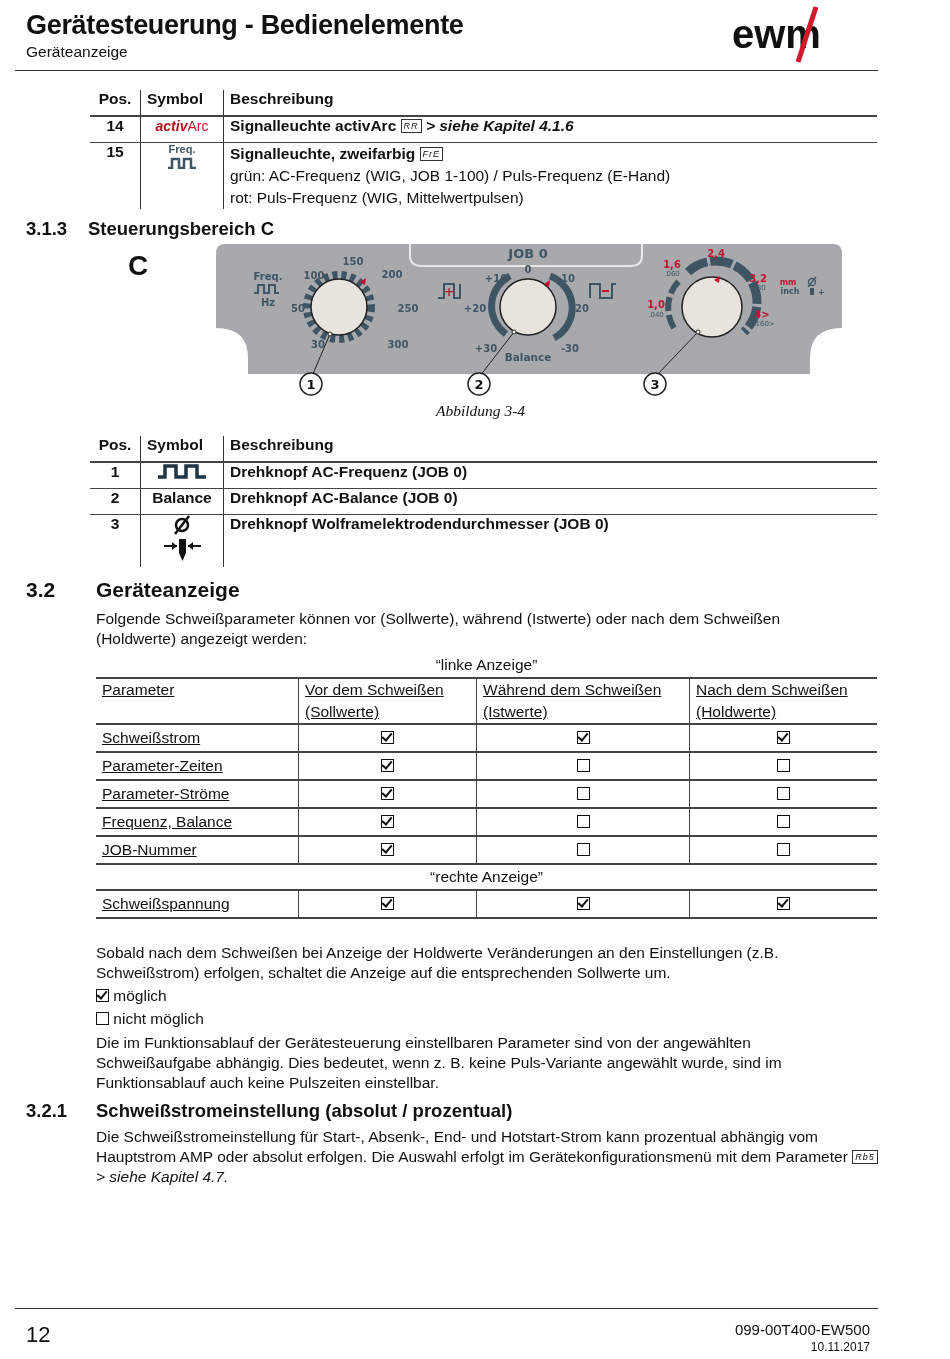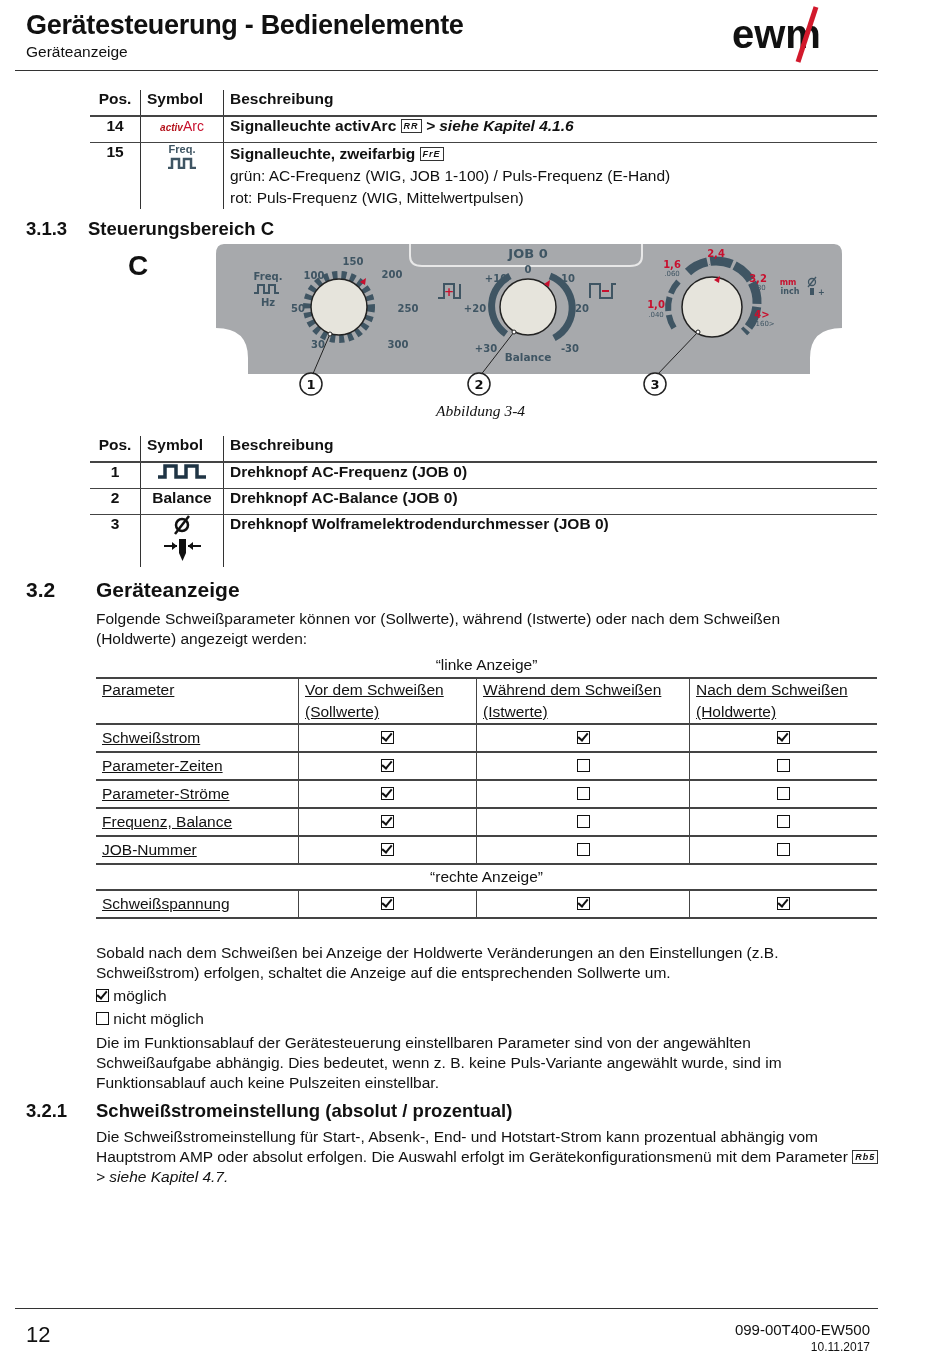--- a/index.html
+++ b/index.html
@@ -12,21 +12,21 @@
   .tbl { position:absolute; border-collapse:collapse; font-size:15.5px; }
   .tbl td, .tbl th { padding:0 6px; vertical-align:top; }
   .postbl th { font-weight:bold; text-align:left; height:25px; }
   .postbl td { font-weight:bold; height:25px; }
   .postbl .pos { width:38px; text-align:center; }
   .postbl .sym { width:70px; text-align:center; border-left:1px solid #333; border-right:1px solid #333; }
   .postbl tr.bt td, .postbl tr.bt th { border-bottom:2px solid #444; }
   .postbl tr.bt1 td { border-bottom:1px solid #444; }
   .normal { font-weight:normal; }
   .ital { font-style:italic; }
-  .led { display:inline-block; border:1px solid #333; font-size:9px; font-weight:bold; font-style:italic; padding:0 2px; line-height:12px; height:12px; vertical-align:2px; letter-spacing:1px; }
+  .led { display:inline-block; border:1px solid #333; font-size:9px; font-weight:normal; font-style:italic; padding:0 2px; line-height:12px; height:12px; vertical-align:2px; letter-spacing:1px; }
   .h2 { font-size:21px; font-weight:bold; }
   .h3 { font-size:18.5px; font-weight:bold; }
   .body { font-size:15.5px; line-height:20px; }
   .disp { position:absolute; border-collapse:collapse; font-size:15.5px; }
   .disp td { padding:0 6px; height:26px; vertical-align:middle; }
   .disp tr.row td { border-bottom:2px solid #444;text-decoration:underline; }
   .disp td.c { text-align:center; border-left:1px solid #444; }
   .disp td.cap { text-align:center; height:24px; border-bottom:2px solid #444; }
   .cb { display:inline-block; width:11px; height:11px; border:1.6px solid #111; position:relative; vertical-align:-1px; }
   .cb.on::after { content:""; position:absolute; left:2px; top:-1px; width:4px; height:8px; border-right:2px solid #111; border-bottom:2px solid #111; transform:rotate(40deg); }
@@ -46,21 +46,21 @@
 <table class="tbl postbl" style="left:90px; top:90px; width:787px;">
   <tbody>
       <tr class="bt">
     <th class="pos">Pos.</th>
     <th class="sym" style="text-align:left">Symbol</th>
     <th>Beschreibung</th>
   </tr>
   <tr class="bt1">
     <td class="pos">14</td>
     <td class="sym">
-      <span style="font-style:italic; color:#b5121b; font-size:10px;">activ</span><span style="color:#c8102e; font-size:14px; font-weight:normal;">Arc</span>
+      <span style="font-style:italic; color:#b5121b; font-size:14px;">activ</span><span style="color:#c8102e; font-size:14px; font-weight:normal;">Arc</span>
     </td>
     <td>
       <span>Signalleuchte activArc</span>
       <span class="led">RR</span>
       <span class="ital">&gt; siehe Kapitel 4.1.6</span>
     </td>
   </tr>
   <tr>
     <td class="pos">15</td>
     <td class="sym">

